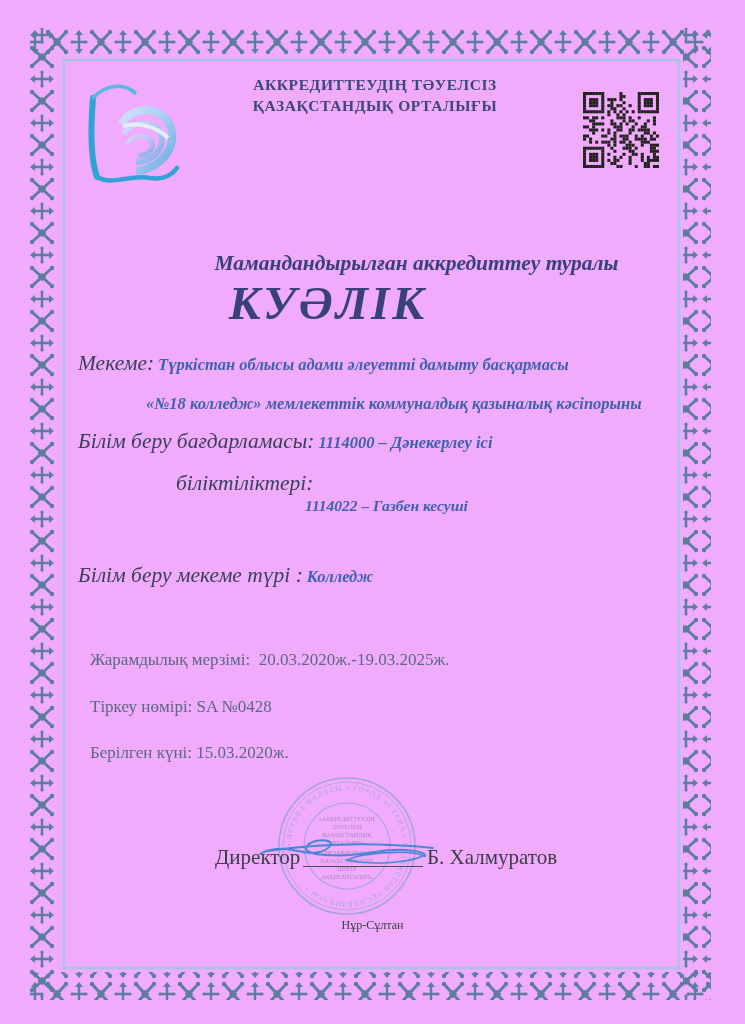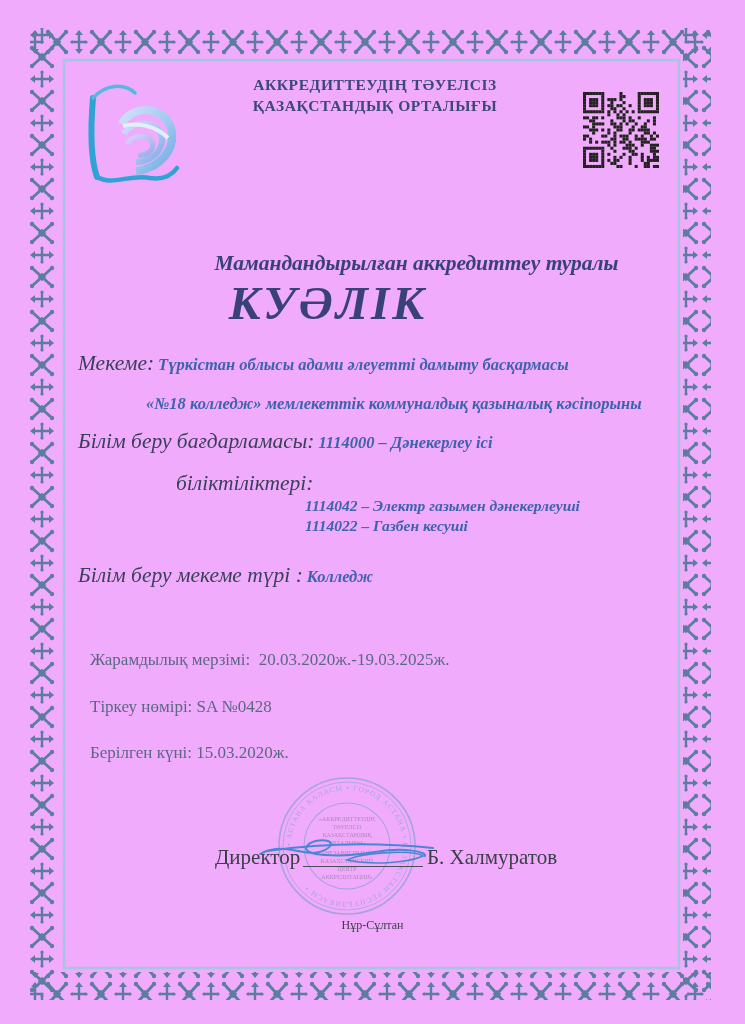--- a/index.html
+++ b/index.html
@@ -421,21 +421,20 @@
 
   <div class="abs row-program">
     <span class="label-lg">Білім беру бағдарламасы:</span>
     <span class="val-blue">1114000 – Дәнекерлеу ісі</span>
   </div>
 
   <div class="abs row-qual-label">
     <span class="label-lg">біліктіліктері:</span>
   </div>
   <div class="abs row-quals">
-    <div class="qual-line">1114042 – Электр газымен дәнекерлеуші</div>
     <div class="qual-line">1114022 – Газбен кесуші</div>
   </div>
 
   <div class="abs row-type">
     <span class="label-lg">Білім беру мекеме түрі :</span>
     <span class="val-blue">Колледж</span>
   </div>
 
   <div class="abs muted-row row-validity">
     <span>Жарамдылық мерзімі:</span>&nbsp;

